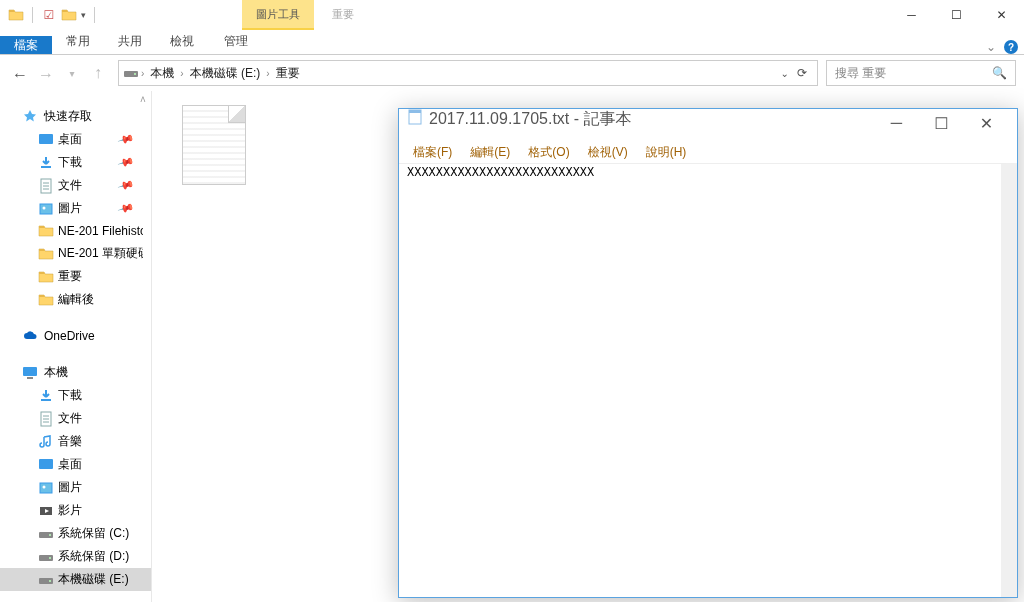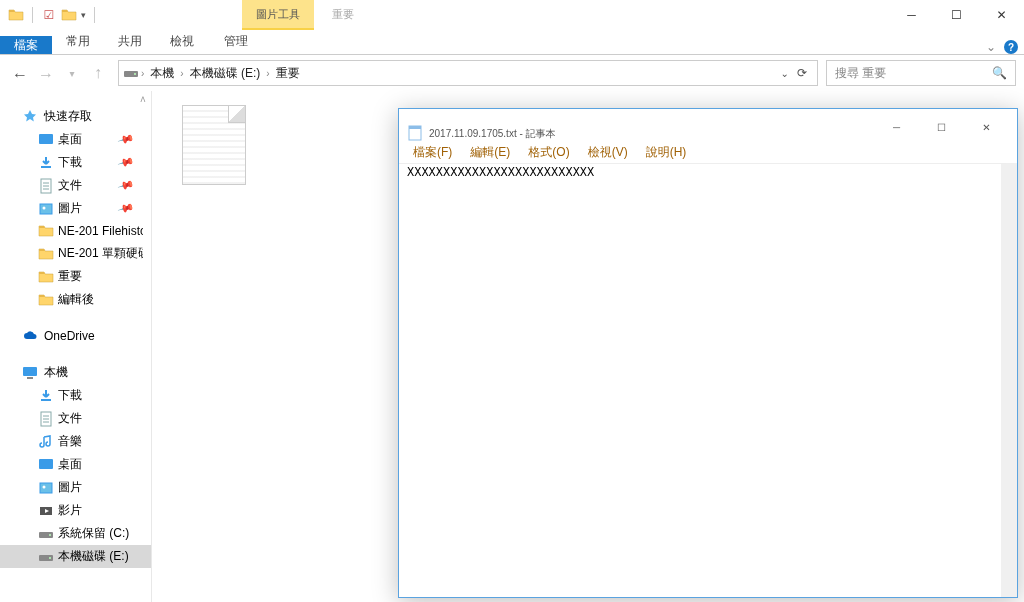--- a/index.html
+++ b/index.html
@@ -47,21 +47,21 @@
 .icon { width: 16px; height: 16px; display: inline-flex; align-items: center; justify-content: center; font-size: 12px;}
 
 .content { flex: 1; padding: 14px; position: relative;}
 .file-item { width: 96px; text-align: center; font-size: 12px; color: #222; }
 .file-thumb { width: 64px; height: 80px; margin: 0 auto 6px; border: 1px solid #ccc; background: repeating-linear-gradient(to bottom, #fff 0, #fff 4px, #e6e6e6 5px, #fff 6px); position: relative; }
 .file-thumb::before { content:""; position:absolute; top:0; right:0; width:16px; height:16px; background: linear-gradient(135deg, #fff 50%, #ddd 50%); border-left:1px solid #ccc; border-bottom:1px solid #ccc;}
 .file-label { word-break: break-all; line-height: 1.3; }
 
 
 .notepad { position: absolute; left: 398px; top: 108px; width: 620px; height: 490px; background: #fff; border: 1px solid #5aa3e0; box-shadow: 0 4px 24px rgba(0,0,0,0.25); display: flex; flex-direction: column;}
-.np-title { height: 32px; display: flex; align-items: flex-end; padding: 0 8px; font-size: 10px; color: #555;}
+.np-title { height: 32px; display: flex; align-items: flex-start; padding: 0 8px; font-size: 16px; color: #555;}
 .np-title .np-icon { width: 16px; height: 16px; margin-right: 6px; }
 .np-wincontrols { margin-left: auto; display: flex; }
 .np-wincontrols .btn { width: 45px; height: 28px; display: flex; align-items: center; justify-content: center; color: #555;}
 .np-menu { height: 22px; display: flex; align-items: center; gap: 2px; padding: 0 6px; font-size: 12px; color: #a16207;}
 .np-menu .mi { padding: 2px 8px;}
 .np-body { flex: 1; border-top: 1px solid #eee; padding: 2px 8px; font-family: Liberation Mono, monospace; font-size: 12px; letter-spacing: 0px; overflow: hidden; border-right: 16px solid #f0f0f0;}
 
 
 .svg-folder{fill:#ffd56b;stroke:#caa03b;stroke-width:0.5;}
 .svg-folder-dark{fill:#e8b84a;}
@@ -340,20 +340,28 @@
         <span>影片</span>
       </div>
     <div class="sb-item">
         <span class="icon">
           <svg width="16" height="16">
             <use href="#drive-svg"></use>
           </svg>
         </span>
         <span>系統保留 (C:)</span>
       </div>
+    <div class="sb-item">
+        <span class="icon">
+          <svg width="16" height="16">
+            <use href="#drive-svg"></use>
+          </svg>
+        </span>
+        <span>系統保留 (D:)</span>
+      </div>
     <div class="sb-item selected">
         <span class="icon">
           <svg width="16" height="16">
             <use href="#drive-svg"></use>
           </svg>
         </span>
         <span>本機磁碟 (E:)</span>
       </div>
   </div>
 

